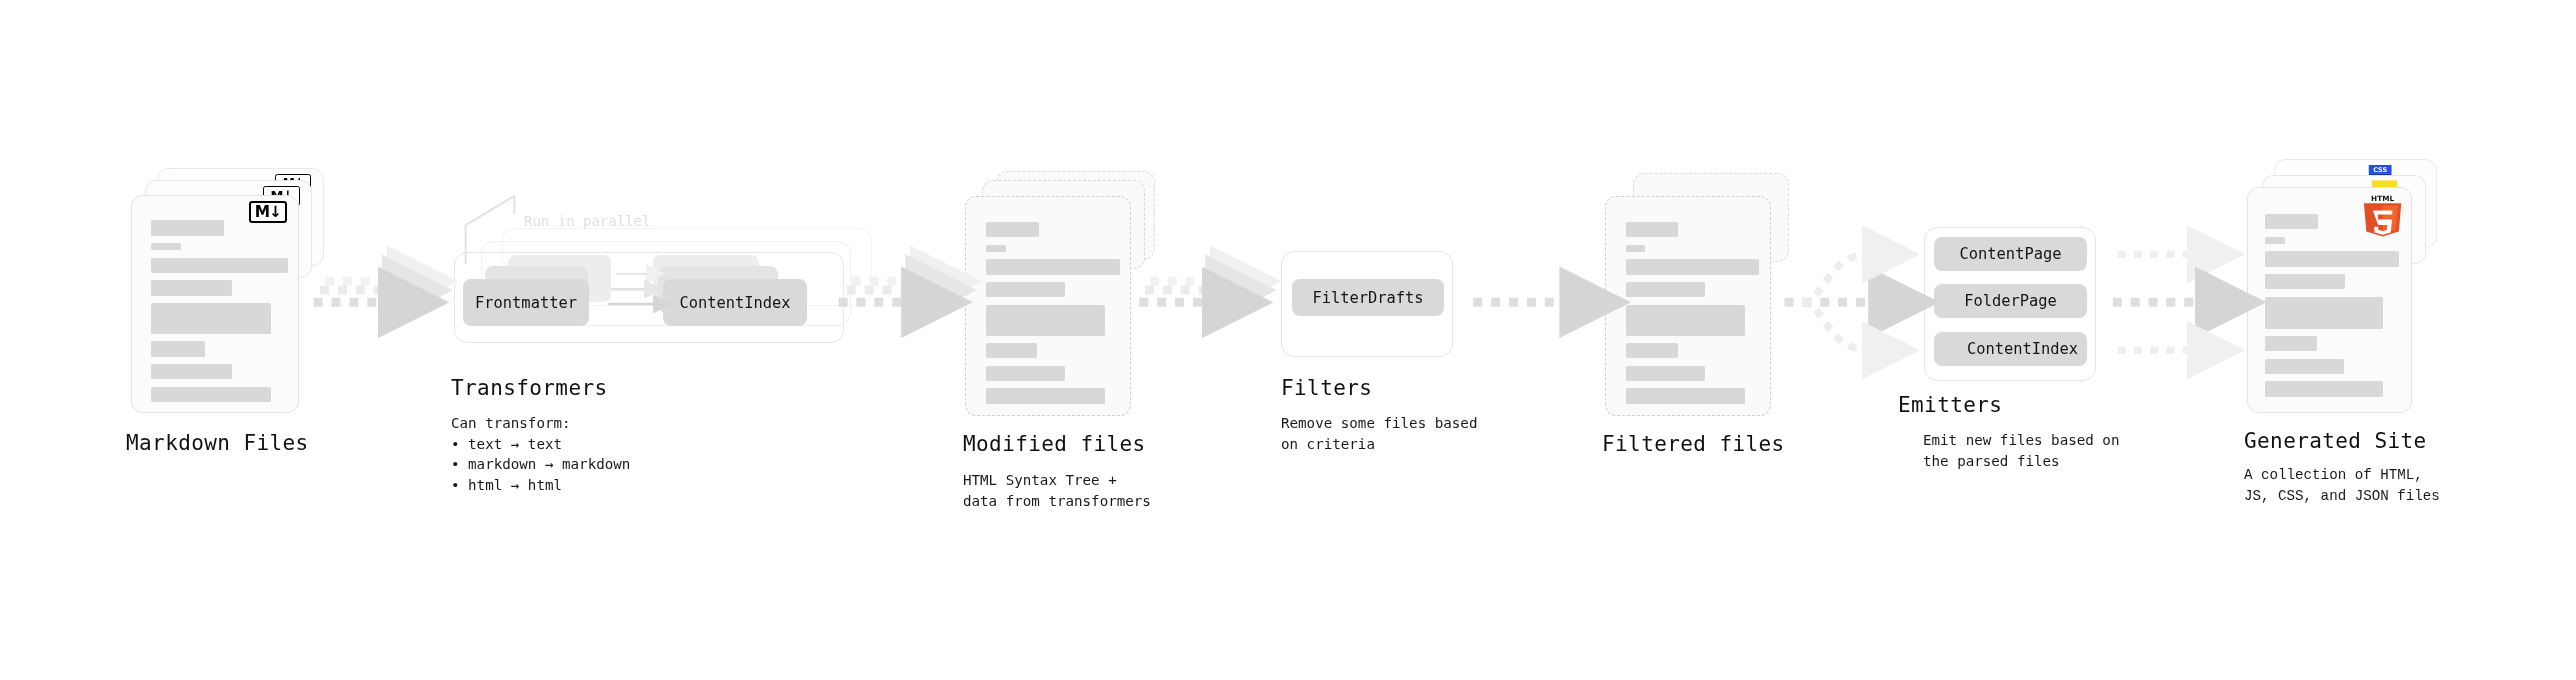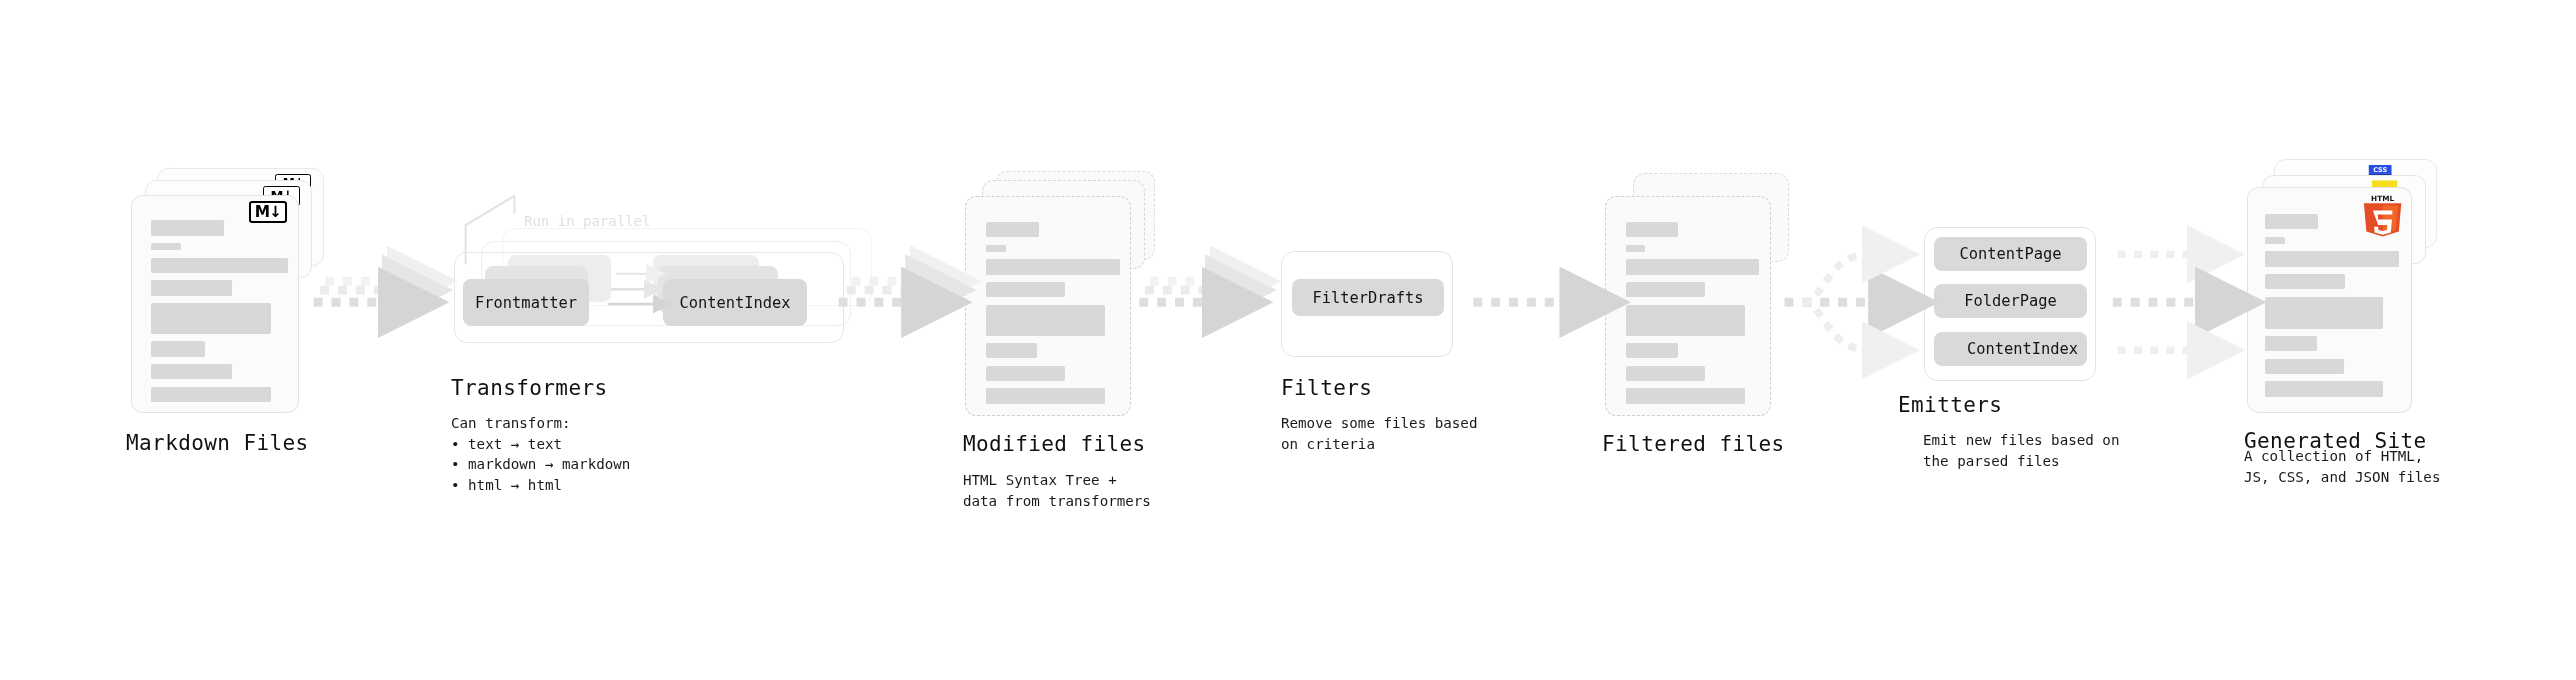--- a/index.html
+++ b/index.html
@@ -253,21 +253,21 @@
     <svg class="ov" style="left:0; top:0;" viewBox="0 0 3170 838" width="2576" height="681">
       <g>
         <text x="2932" y="247" font-family="'DejaVu Sans', sans-serif" font-size="9" font-weight="bold" fill="#111111" text-anchor="middle">HTML</text>
         <path d="M2909 250 L2912 285 L2932 291 L2952 285 L2955 250 Z" fill="#E44D26"></path>
         <path d="M2932 253 L2932 288 L2948 283 L2951 253 Z" fill="#F16529"></path>
         <path d="M2920 259 h24 v5 h-18 l0.6 6 h17 l-1.6 16 l-9.9 3 l-9.9 -3 l-0.6 -7 h5 l0.3 4 l5.2 1.4 l5.2 -1.4 l0.6 -6 h-11.4 z" fill="#ffffff"></path>
       </g>
     </svg>
 
     <div class="title" style="left:2244px; top:429px;">Generated Site</div>
-    <div class="subtitle" style="left:2244px; top:446px;">A collection of HTML,
+    <div class="subtitle" style="left:2244px; top:465px;font-family:Liberation Mono, monospace;">A collection of HTML,
 JS, CSS, and JSON files</div>
   </div>
 
   <svg class="ov" viewBox="0 0 3170 838" width="2576" height="681">
     <defs>
       <marker id="ah-strong" markerWidth="8" markerHeight="8" refX="1" refY="4" orient="auto">
         <path d="M0,0 L8,4 L0,8 Z" fill="#d5d5d5"></path>
       </marker>
       <marker id="ah-mid" markerWidth="8" markerHeight="8" refX="1" refY="4" orient="auto">
         <path d="M0,0 L8,4 L0,8 Z" fill="#e6e6e6"></path>

